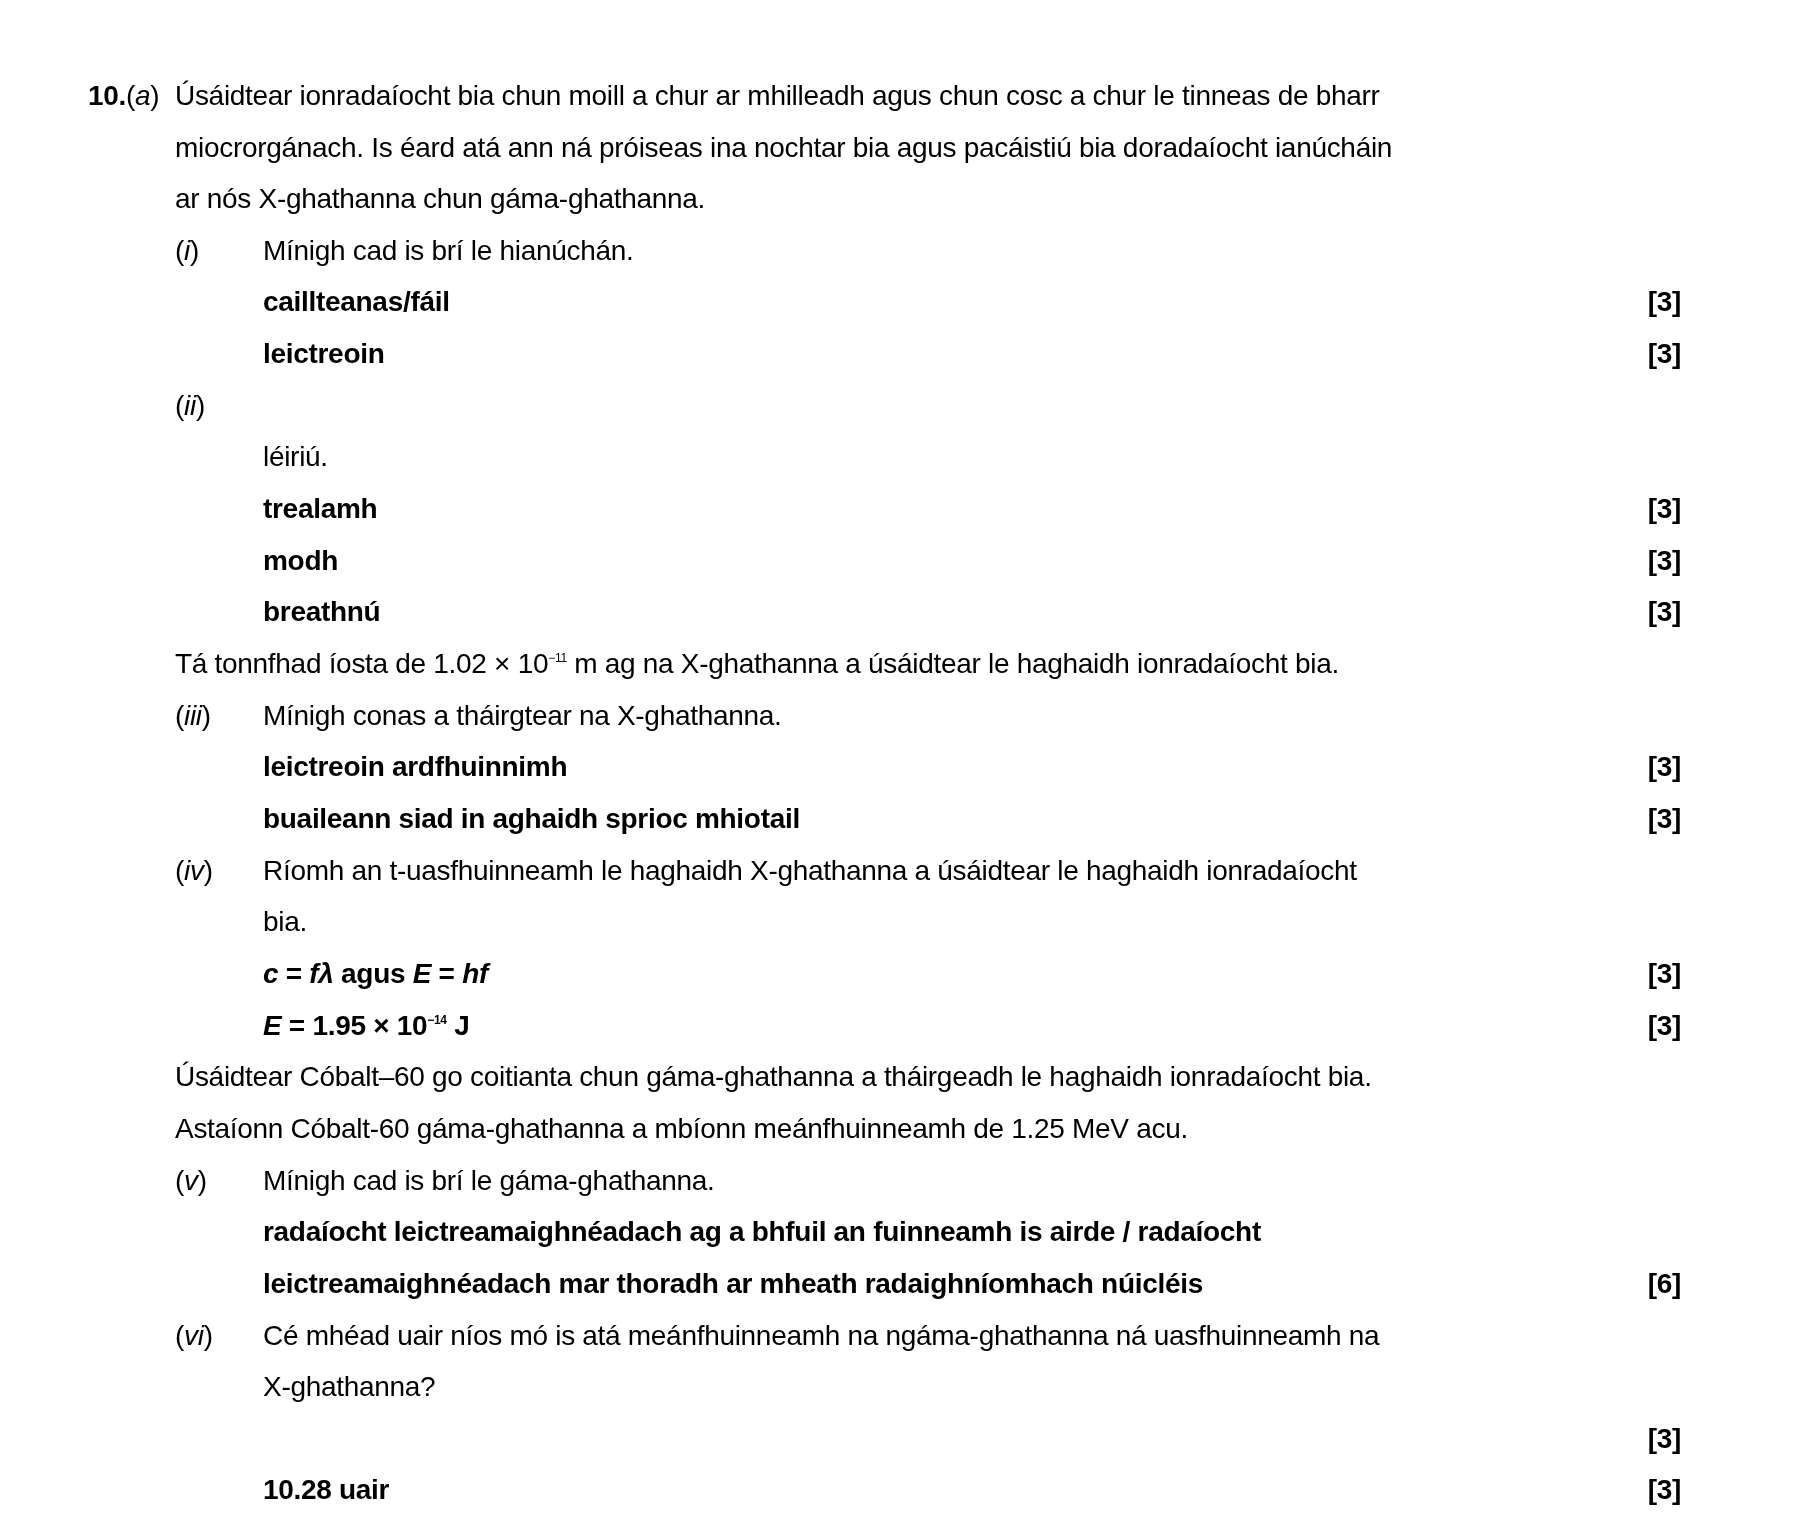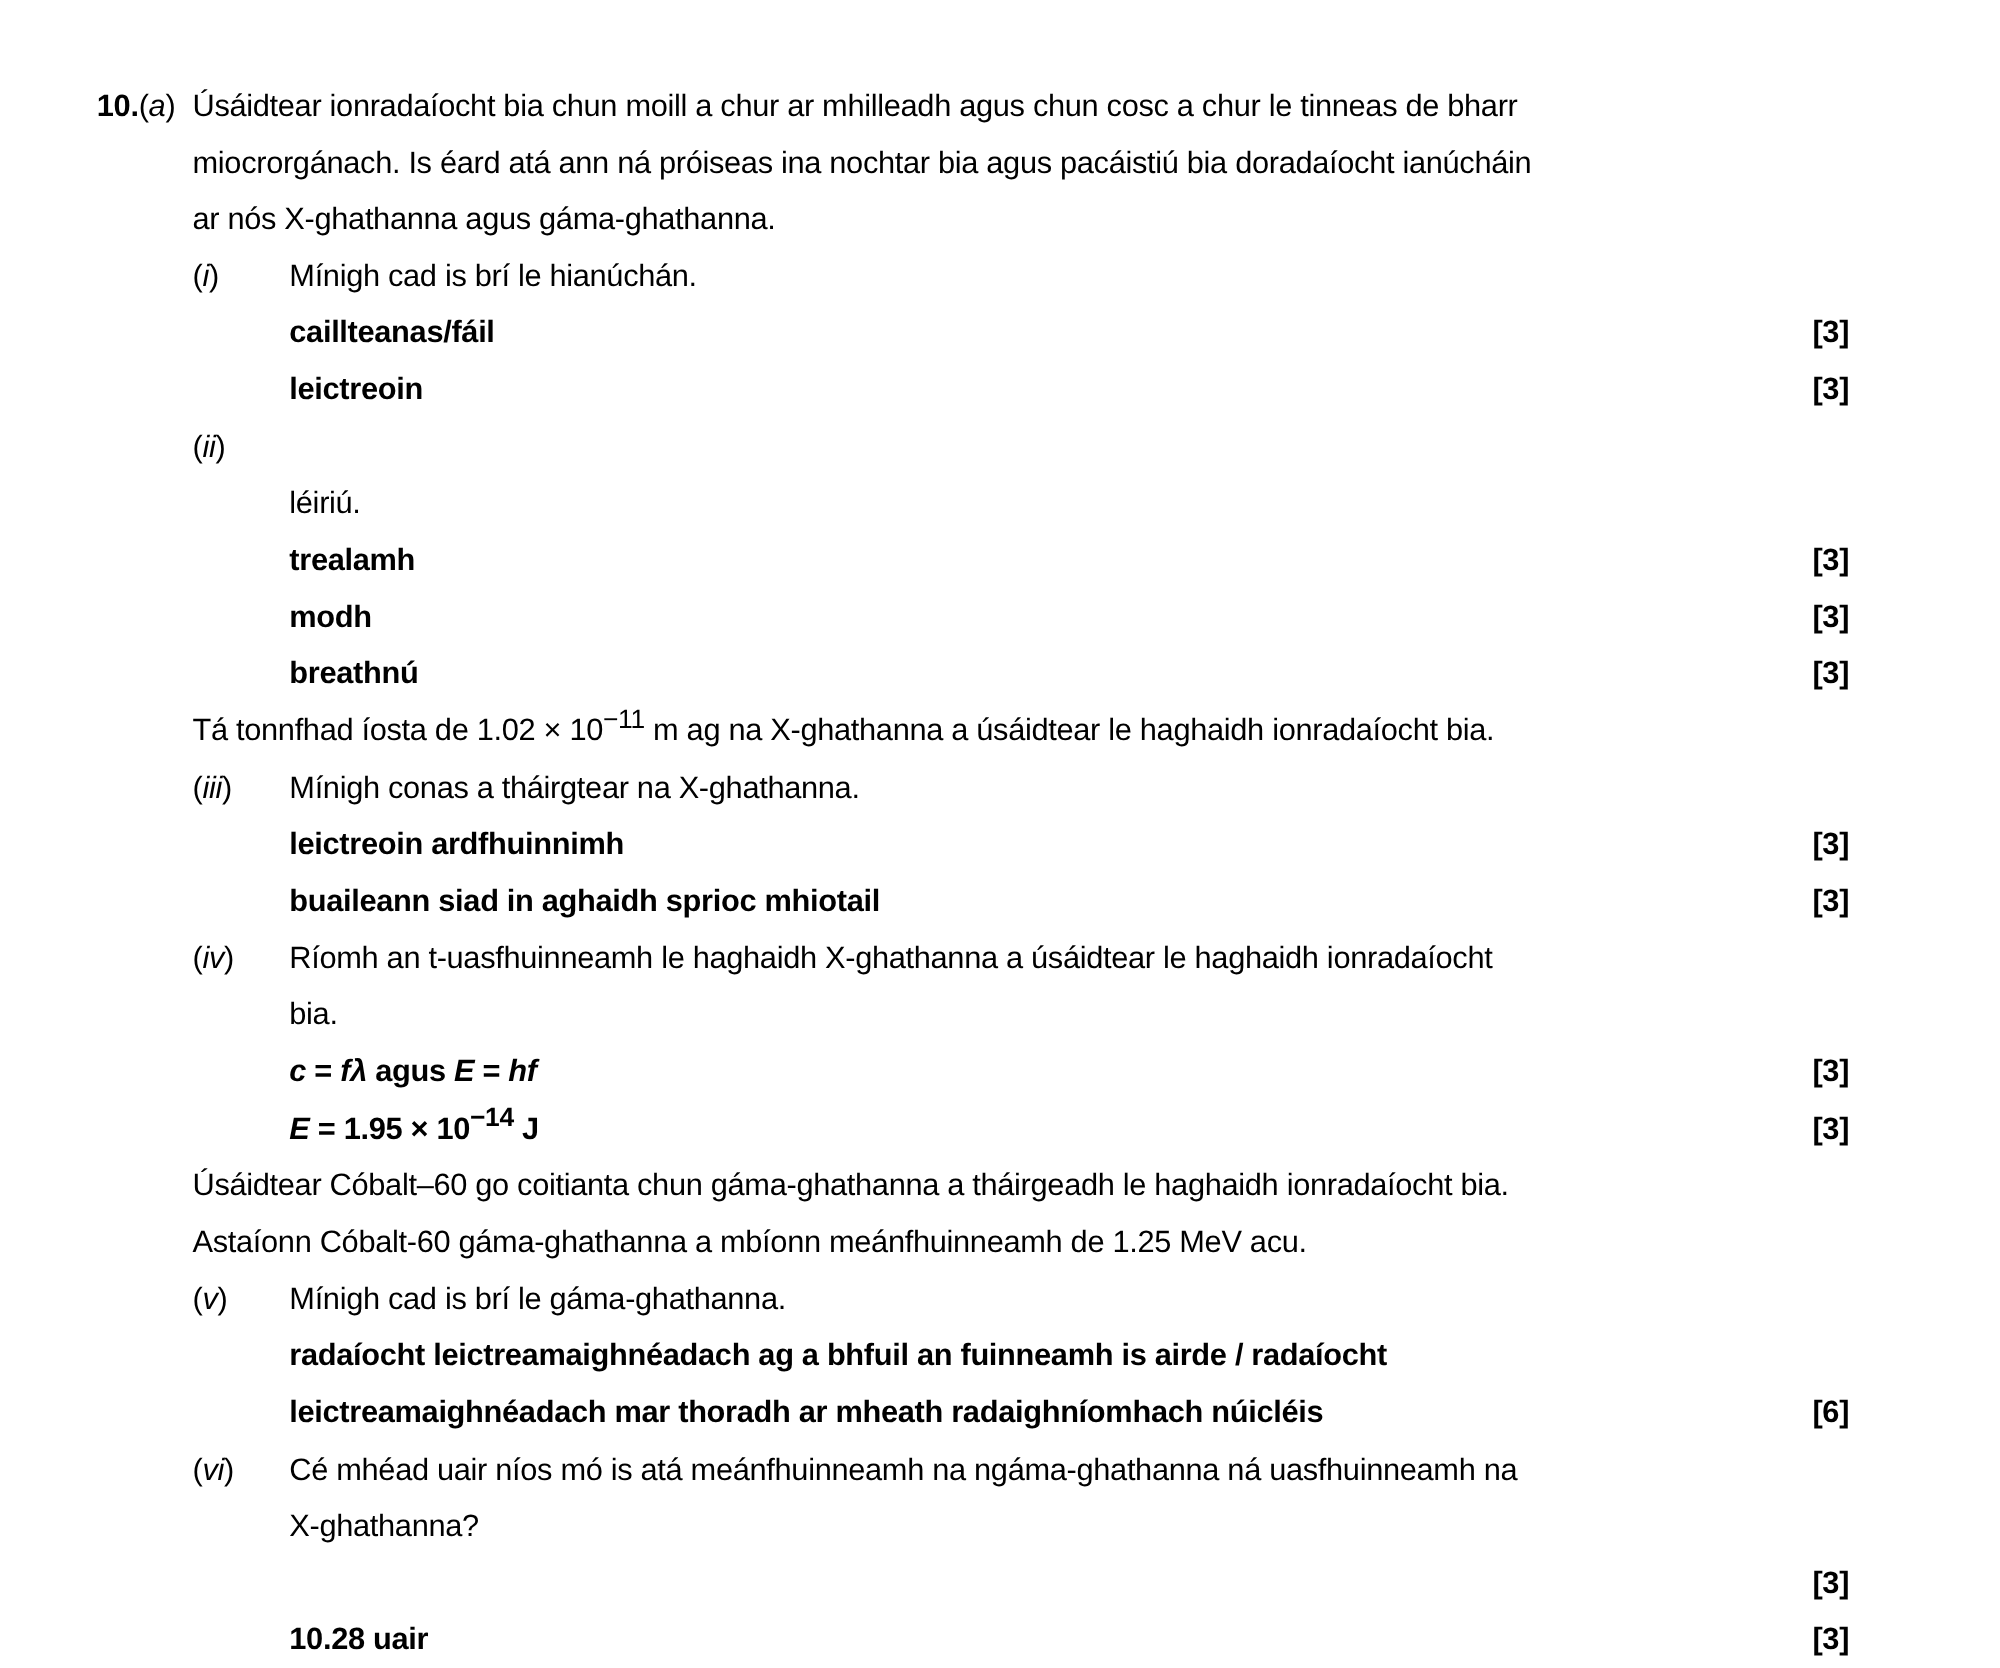--- a/index.html
+++ b/index.html
@@ -15,36 +15,36 @@
     letter-spacing: -0.3px;
     padding-left: 38px;
   }
   .qnum { position: absolute; left: 88px; font-weight: bold; }
   .cont { position: absolute; left: 175px; }
   .roman { position: absolute; left: 175px; }
   .sub { position: absolute; left: 263px; }
   .b { font-weight: bold; }
   .mark { position: absolute; right: 175px; font-weight: bold; }
   i, .it { font-style: italic; }
-  sup { font-size: 24px; line-height: 0; vertical-align: 11px; }
+  sup { font-size: 12px; line-height: 0; vertical-align: 11px; }
 </style>
 </head>
 <body>
 
 <div class="page">
 
   <div class="line" style="top:70px">
     <span class="qnum"><span>10.</span><span style="font-weight:normal">(<i>a</i>)</span></span>
     <span style="position:absolute;left:175px">Úsáidtear ionradaíocht bia chun moill a chur ar mhilleadh agus chun cosc a chur le tinneas de bharr</span>
   </div>
   <div class="line" style="top:122px">
     <span class="cont">miocrorgánach.  Is éard atá ann ná próiseas ina nochtar bia agus pacáistiú bia doradaíocht ianúcháin</span>
   </div>
   <div class="line" style="top:173px">
-    <span class="cont">ar nós X-ghathanna agus gáma-ghathanna.</span>
+    <span class="cont">ar nós X-ghathanna chun gáma-ghathanna.</span>
   </div>
 
   <div class="line" style="top:225px">
     <span class="roman">(<i>i</i>)</span>
     <span class="sub">Mínigh cad is brí le hianúchán.</span>
   </div>
   <div class="line" style="top:276px">
     <span class="sub b">caillteanas/fáil</span>
     <span class="mark">[3]</span>
   </div>

